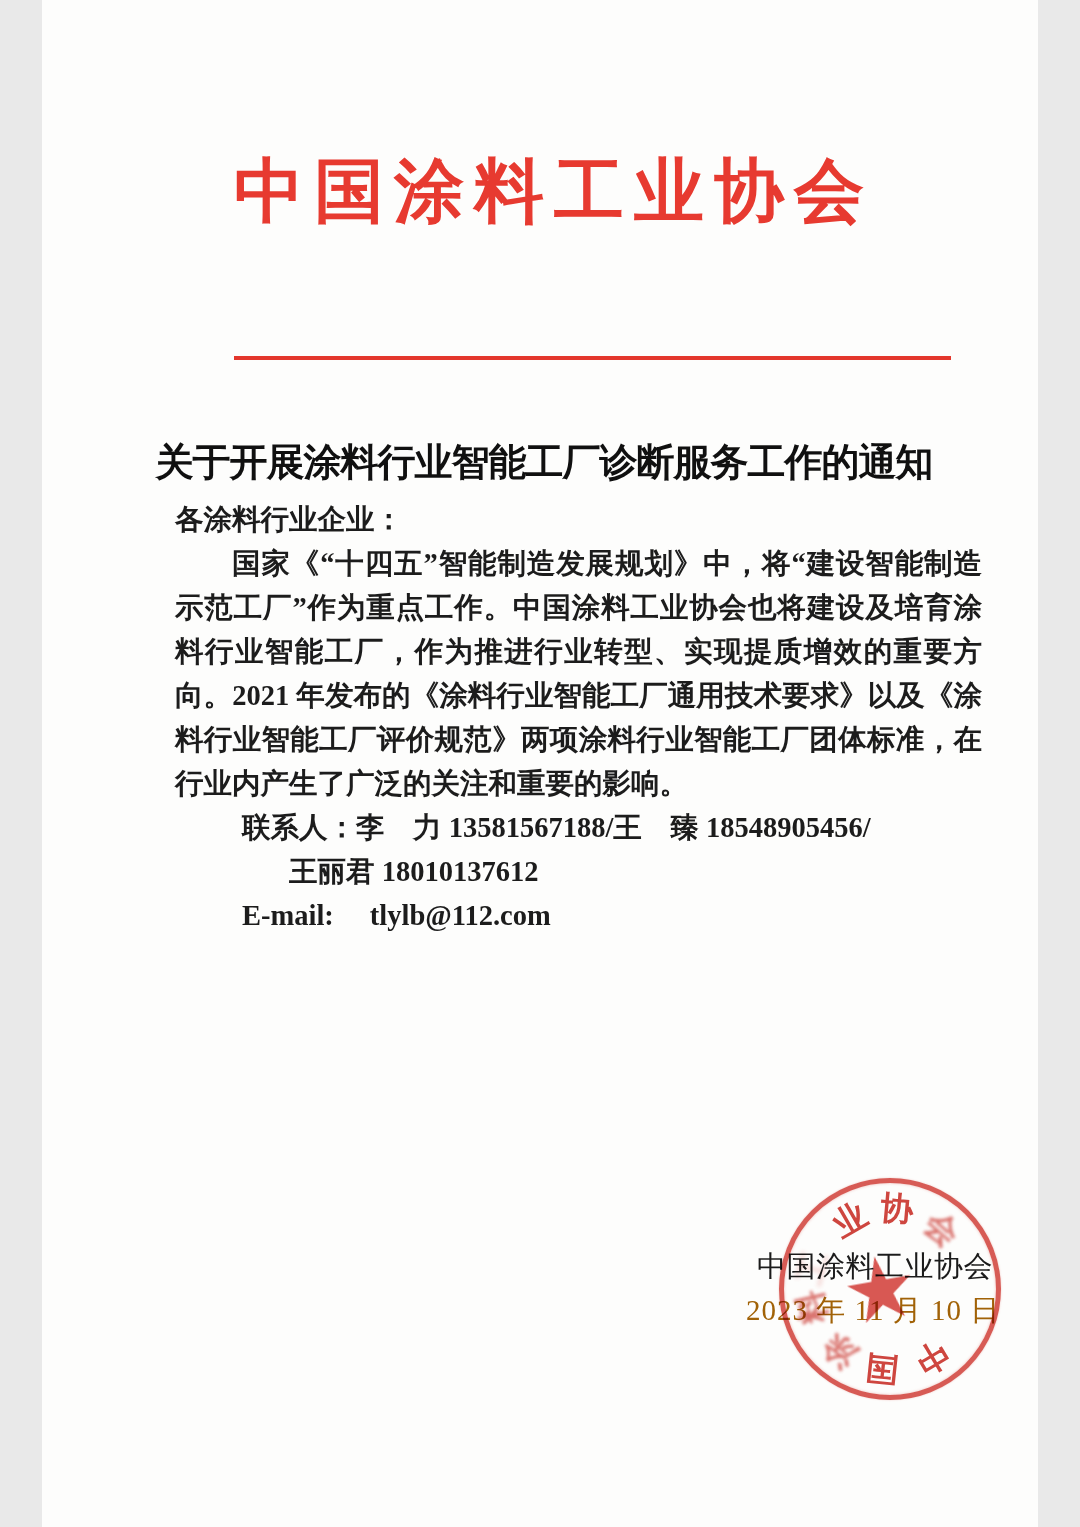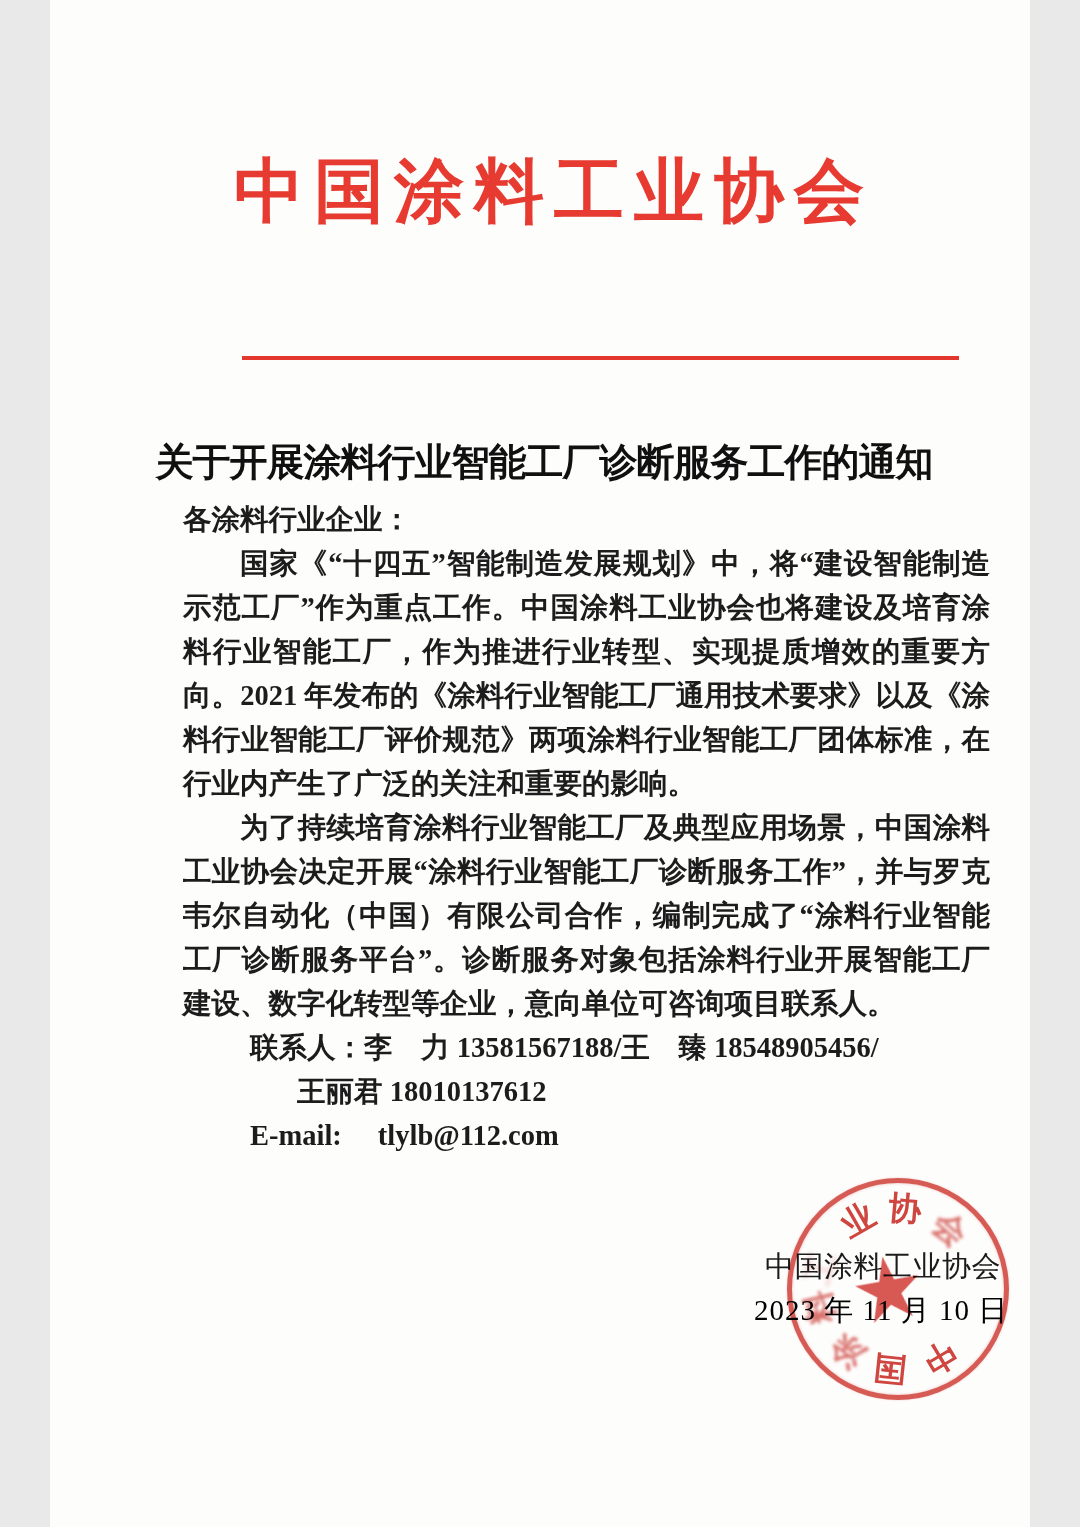--- a/index.html
+++ b/index.html
@@ -4,20 +4,21 @@
 <style>
   html,body{margin:0;padding:0;background:#e9e9e9;}
   .page{
     position:relative;
     width:980px;height:1527px;
     margin:0 auto;
     background:#fdfdfc;
     overflow:hidden;
     font-family:"Liberation Serif","DejaVu Serif",serif;
     color:#1c1c1c;
+    padding-left:16px;
   }
   .letterhead-title{
     position:absolute;top:146px;left:0;width:100%;
     text-align:center;
     transform:translateX(14px);
     font-size:70px;line-height:92px;font-weight:700;
     letter-spacing:10px;
     color:var(--brand-red,#e73a30);
     white-space:nowrap;
   }
@@ -49,21 +50,21 @@
   .contact-3{padding-left:67px;}
   .email-label{margin-right:36px;}
   .sig-org{
     position:absolute;left:715px;top:1250px;
     font-size:29px;line-height:32px;letter-spacing:0.5px;
     color:#1b1b1b;z-index:2;white-space:nowrap;
   }
   .sig-date{
     position:absolute;left:704px;top:1294px;
     font-size:29px;line-height:32px;letter-spacing:1px;
-    color:#000000;z-index:2;white-space:nowrap;
+    color:#a16207;z-index:2;white-space:nowrap;
   }
   .seal{
     position:absolute;left:737px;top:1178px;
     width:222px;height:222px;
     mix-blend-mode:multiply;
     z-index:5;
   }
   .seal-ring{
     position:absolute;inset:0;border-radius:50%;
     border:5px solid rgba(209,56,49,.82);
@@ -93,21 +94,20 @@
 
   <div class="letterhead-title">中国涂料工业协会</div>
 
   <div class="red-rule"></div>
 
   <div class="notice-heading">关于开展涂料行业智能工厂诊断服务工作的通知</div>
 
   <div class="body-text">
     <p class="salutation">各涂料行业企业：</p>
     <p class="para">国家《“十四五”智能制造发展规划》中，将“建设智能制造示范工厂”作为重点工作。中国涂料工业协会也将建设及培育涂料行业智能工厂，作为推进行业转型、实现提质增效的重要方向。2021 年发布的《涂料行业智能工厂通用技术要求》以及《涂料行业智能工厂评价规范》两项涂料行业智能工厂团体标准，在行业内产生了广泛的关注和重要的影响。</p>
-    <p class="para">为了持续培育涂料行业智能工厂及典型应用场景，中国涂料工业协会决定开展“涂料行业智能工厂诊断服务工作”，并与罗克韦尔自动化（中国）有限公司合作，编制完成了“涂料行业智能工厂诊断服务平台”。诊断服务对象包括涂料行业开展智能工厂建设、数字化转型等企业，意向单位可咨询项目联系人。</p>
     <p class="contact-line contact-1">
       <span>联系人：</span><span>李　力 13581567188/王　臻 18548905456/</span>
     </p>
     <p class="contact-line contact-2">王丽君 18010137612</p>
     <p class="contact-line contact-3">
       <span class="email-label">E-mail:</span><span>tlylb@112.com</span>
     </p>
   </div>
 
   <div class="sig-org">中国涂料工业协会</div>

